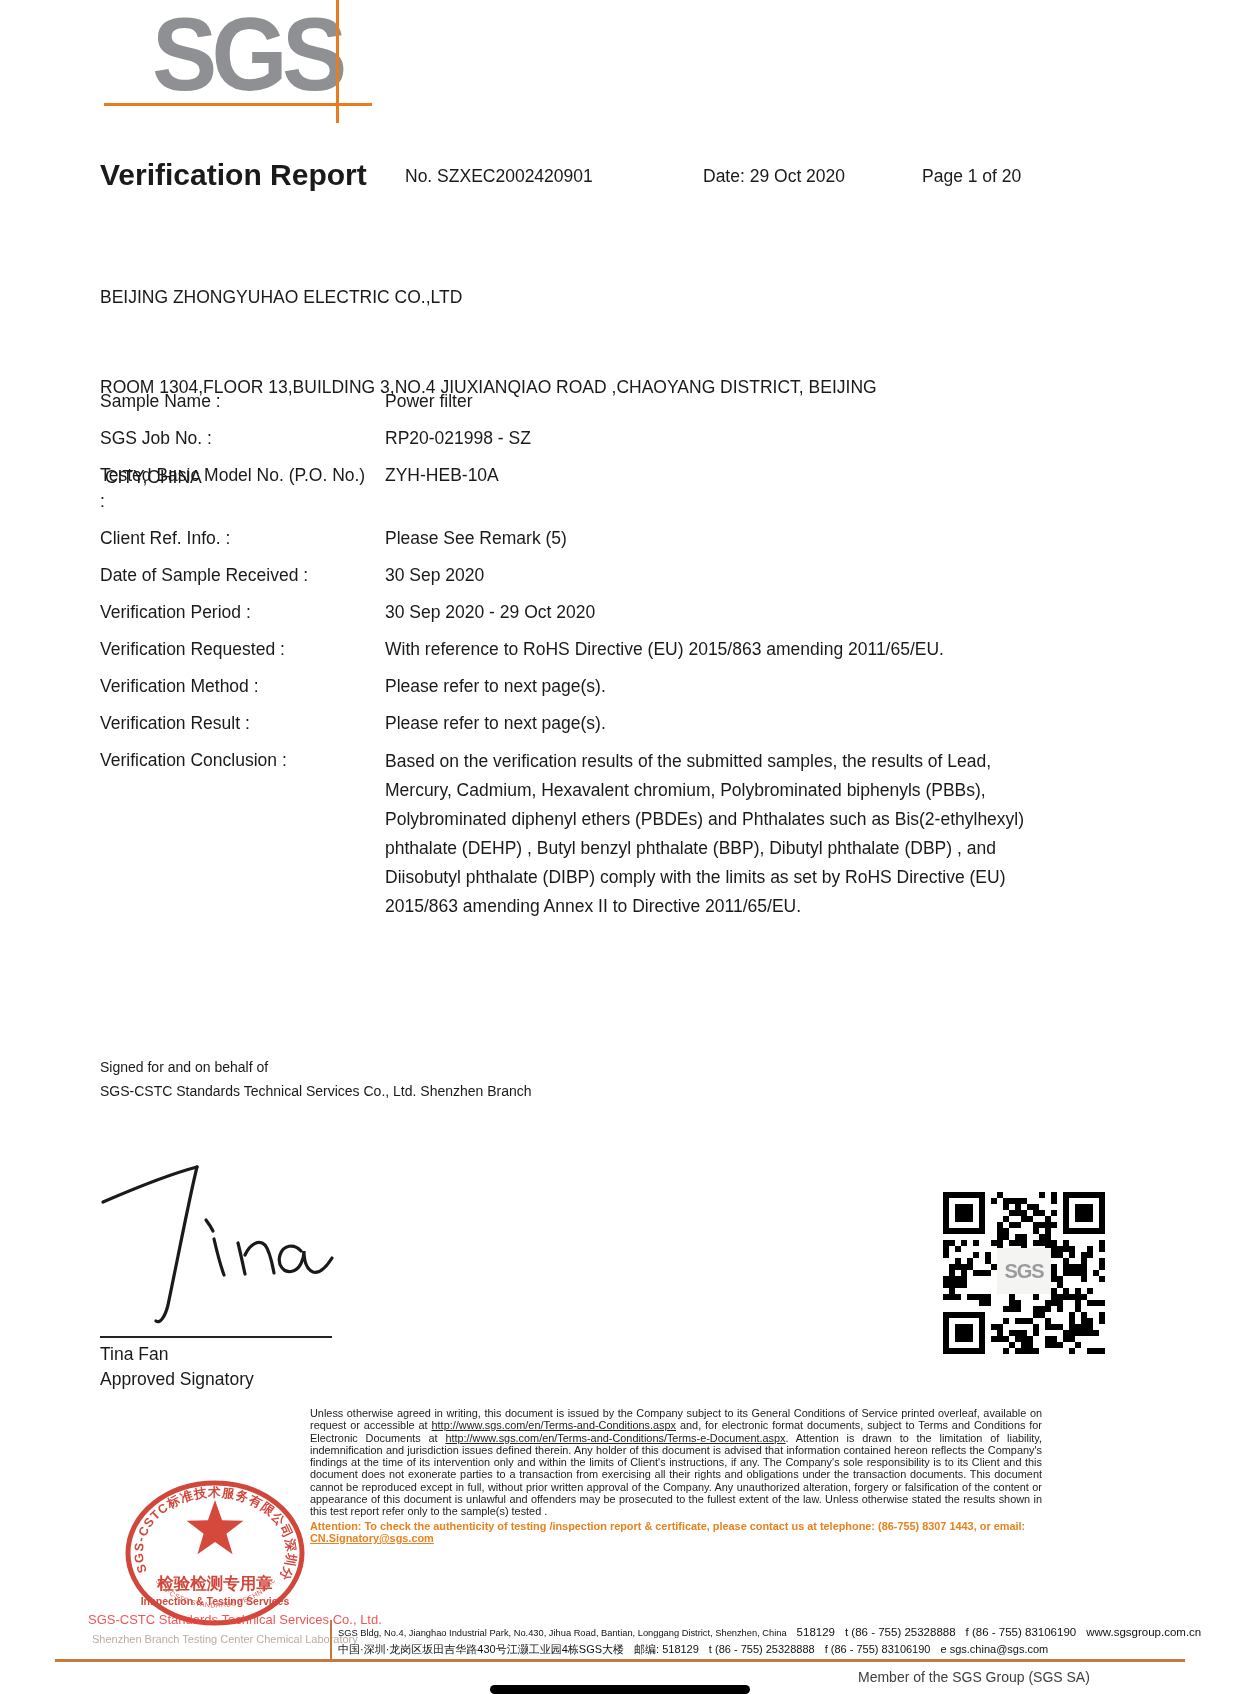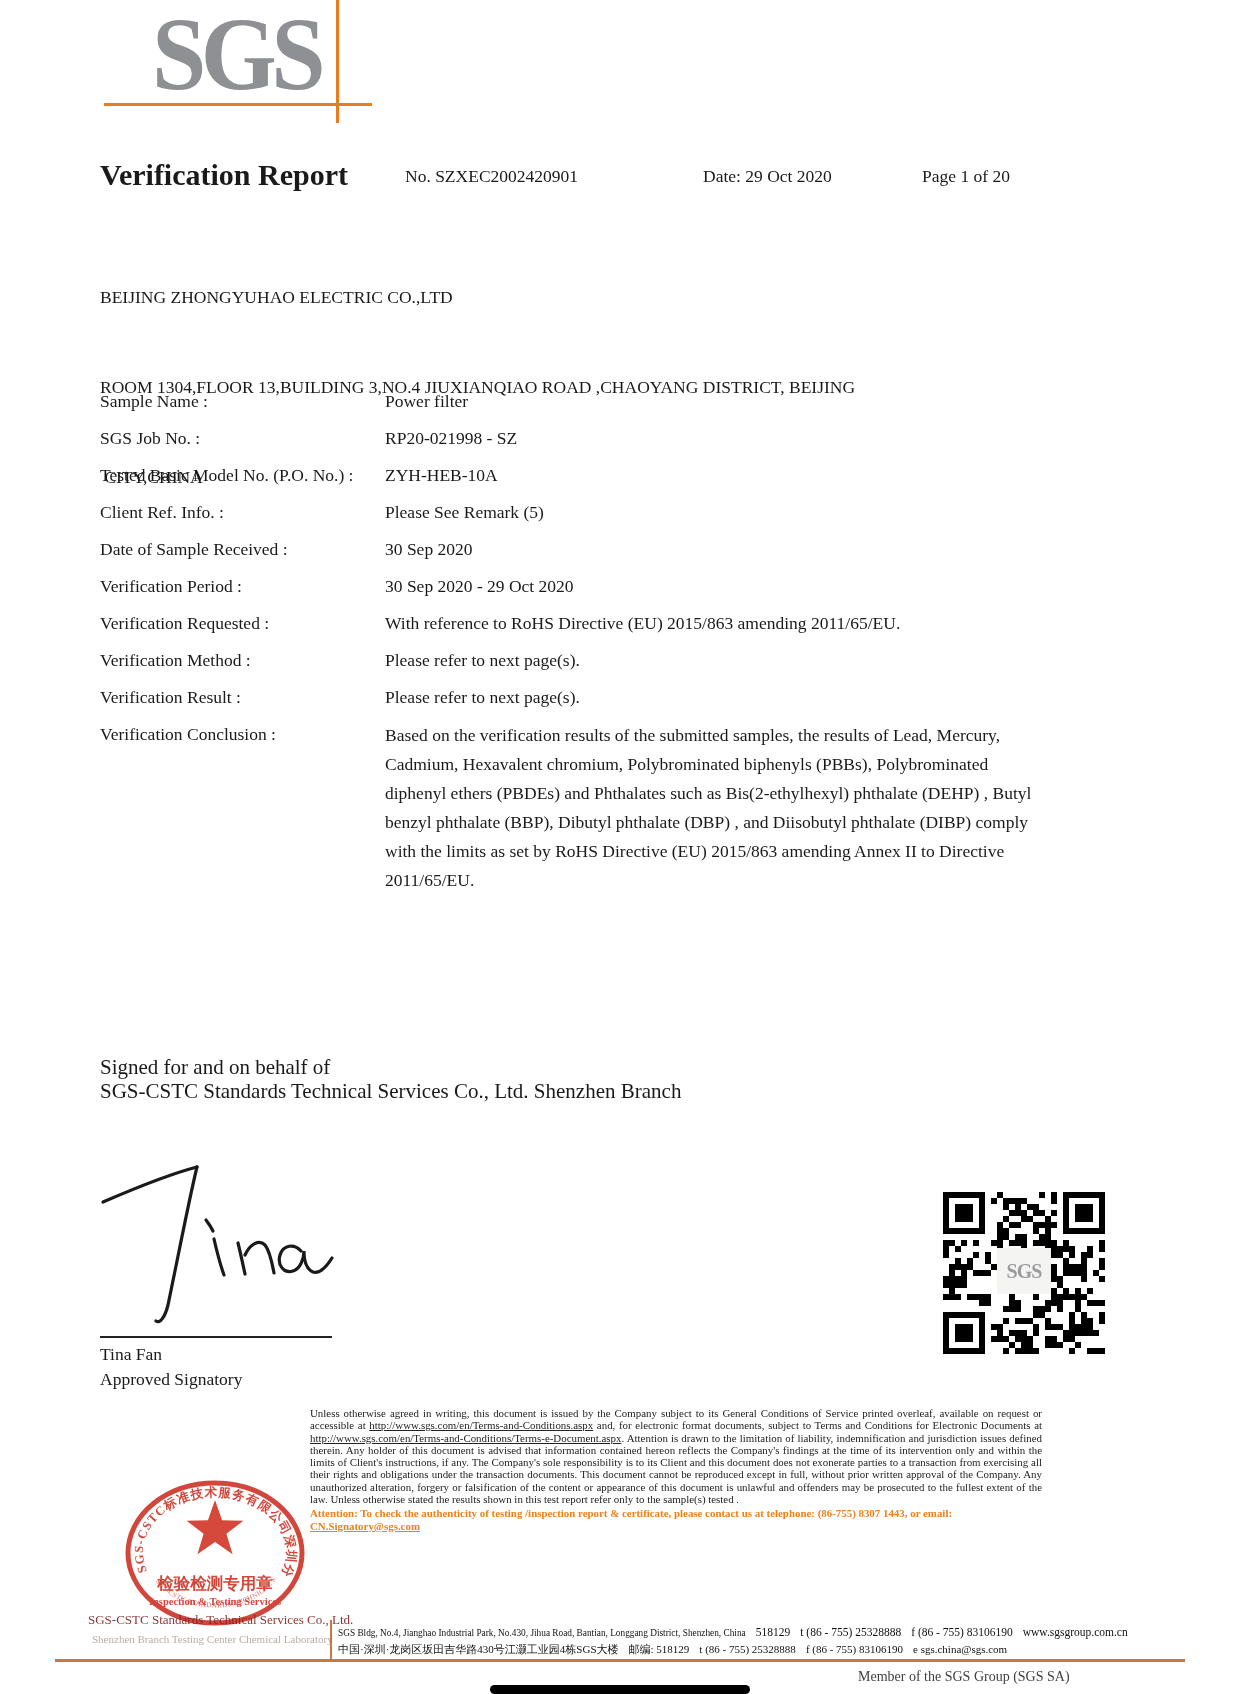--- a/index.html
+++ b/index.html
@@ -1,17 +1,17 @@
 <!DOCTYPE html>
 <html><head>
 <meta charset="utf-8">
 <style>
   html,body{margin:0;padding:0;background:#e8e8e8;}
   .page{position:relative;width:1240px;height:1694px;background:#ffffff;margin:0 auto;
-        font-family:Liberation Serif, serif;color:#1a1a1a;overflow:hidden;}
+        font-family:Liberation Sans, sans-serif;color:#1a1a1a;overflow:hidden;}
   .abs{position:absolute;}
 
   
   .logo-text{left:152px;top:2px;font-size:104px;font-weight:bold;color:#8f9093;
              letter-spacing:-6px;transform:scaleX(0.94);transform-origin:left top;line-height:1;}
   .logo-vline{left:336px;top:0;width:3px;height:123px;background:#e87c1e;}
   .logo-hline{left:104px;top:103px;width:268px;height:3px;background:#e87c1e;}
 
   
   .report-title{left:100px;top:158px;font-size:30px;font-weight:bold;}
@@ -24,35 +24,35 @@
   .client div{margin:0;}
 
   
   .fields{left:100px;top:388px;width:945px;font-size:17.5px;}
   .frow{display:flex;margin-bottom:11px;line-height:26px;}
   .flabel{width:272px;margin-right:13px;flex:0 0 auto;}
   .fvalue{flex:1;max-width:658px;}
   .frow.tall .fvalue{line-height:29px;}
 
   
-  .signedfor{left:100px;top:1055px;font-size:21px;line-height:24px;}
+  .signedfor{left:100px;top:1055px;font-size:14px;line-height:24px;}
   .sigline{left:100px;top:1336px;width:232px;height:2px;background:#222;}
   .signame{left:100px;top:1344px;font-size:17.5px;}
   .sigtitle{left:100px;top:1369px;font-size:17.5px;}
   .sig-svg{left:95px;top:1140px;}
 
   
   .qr{left:943px;top:1192px;width:162px;height:162px;}
   .qr-center{left:997px;top:1248px;width:54px;height:46px;background:#f4f4f2;
              display:flex;align-items:center;justify-content:center;
              font-weight:bold;font-size:20px;color:#9a9b9e;letter-spacing:-1px;}
 
   
   .stamp-svg{left:112px;top:1448px;opacity:.92;}
-  .stamp-line1{left:88px;top:1612px;font-size:13px;color:#7f1d1d;opacity:.9;white-space:nowrap;}
+  .stamp-line1{left:88px;top:1612px;font-size:13px;color:#ef4444;opacity:.9;white-space:nowrap;}
   .stamp-line2{left:92px;top:1633px;font-size:11px;color:#b6a89f;opacity:.95;white-space:nowrap;}
 
   
   .disc-wrap{left:310px;top:1407px;width:732px;}
   .disc{margin:0;font-size:10.9px;line-height:12.3px;text-align:justify;color:#222;}
   .disc .u{text-decoration:underline;}
   .attn{margin:2px 0 0 0;font-size:10.9px;line-height:12.3px;color:#e8821e;font-weight:bold;}
   .attn .u{text-decoration:underline;}
 
   

